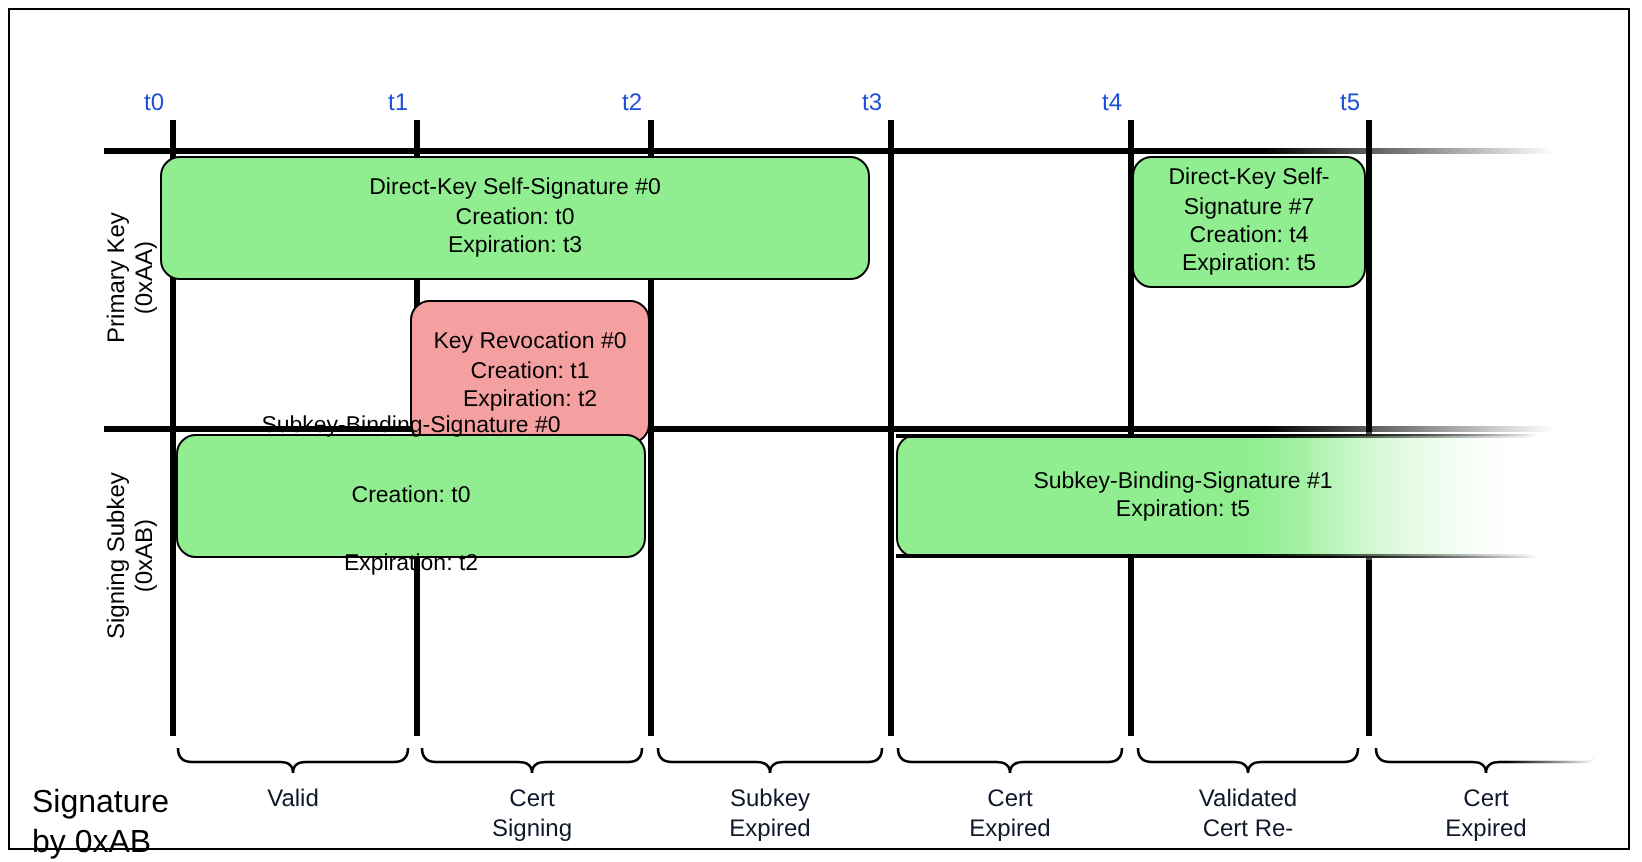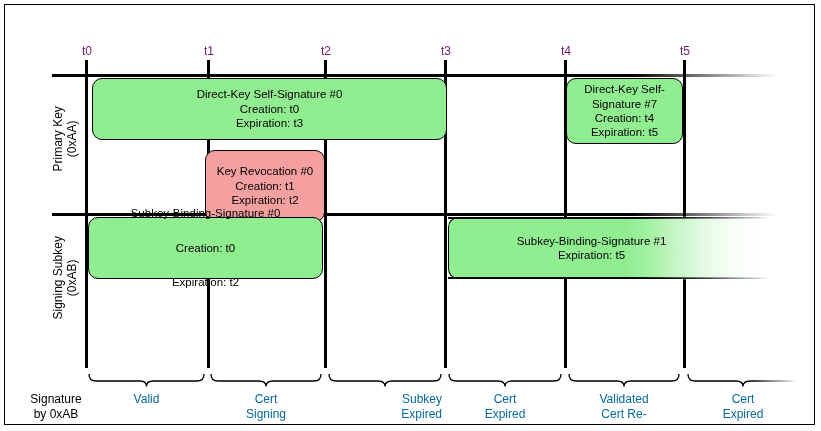--- a/index.html
+++ b/index.html
@@ -6,21 +6,21 @@
   body{font-family:"Liberation Sans","DejaVu Sans",sans-serif;}
   #stage{position:relative;width:821px;height:431px;background:#ffffff;overflow:hidden;}
   #frame{position:absolute;left:4px;top:4px;width:811px;height:421px;border:1px solid #000;box-sizing:border-box;}
 
   
   .vline{position:absolute;width:3px;background:#000;}
   .hline{position:absolute;height:3px;}
   .hline .seg{position:absolute;left:0;top:0;height:100%;width:100%;
     background:linear-gradient(to right,#000 0%,#000 80%,rgba(0,0,0,0) 100%);}
 
-  .tlabel{position:absolute;font-size:12px;color:#701a75;text-align:center;width:30px;}
+  .tlabel{position:absolute;font-size:12px;color:#1d4ed8;width:30px;}
 
   
   .rowlabel{position:absolute;font-size:12px;color:#000;text-align:center;
     transform:rotate(-90deg);transform-origin:center center;white-space:nowrap;line-height:1.15;}
 
   
   .sigbox{position:absolute;border:1.6px solid #000;border-radius:10px;
     box-sizing:border-box;font-size:11.5px;color:#000;line-height:1.25;
     display:flex;flex-direction:column;align-items:center;justify-content:center;text-align:center;}
   .sigbox .ttl{font-size:11.5px;}
@@ -35,22 +35,22 @@
   .sigbox.fade .inner{position:relative;z-index:2;}
 
   
   .fadeborder{position:absolute;height:1.6px;
     background:linear-gradient(to right,#000 0%,#000 55%,rgba(0,0,0,0) 100%);}
 
   
   .brace{position:absolute;height:14px;}
   .brace svg{display:block;}
 
-  .blabel{position:absolute;font-size:12px;color:#0369a1;text-align:center;line-height:1.25;}
-  .corner{position:absolute;font-size:12px;color:#000;line-height:1.25;text-align:center;}
+  .blabel{position:absolute;font-size:12px;color:#0f172a;text-align:center;line-height:1.25;}
+  .corner{position:absolute;font-size:16px;color:#000;line-height:1.25;text-align:left;}
 </style>
 </head>
 <body>
 
 <div id="stage">
   <div id="frame"></div>
 
   <div class="tlabel" style="left:72px;top:44px;">t0</div>
   <div class="tlabel" style="left:194px;top:44px;">t1</div>
   <div class="tlabel" style="left:311px;top:44px;">t2</div>
@@ -74,21 +74,21 @@
 
   <div class="rowlabel" style="left:16px;top:125px;width:100px;">
     <div>Primary Key</div>
     <div>(0xAA)</div>
   </div>
   <div class="rowlabel" style="left:16px;top:264px;width:100px;">
     <div>Signing Subkey</div>
     <div>(0xAB)</div>
   </div>
 
-  <div class="sigbox green" style="left:92px;top:78px;width:355px;height:62px;">
+  <div class="sigbox green" style="left:80px;top:78px;width:355px;height:62px;">
     <div class="ttl">Direct-Key Self-Signature #0</div>
     <div class="sub">Creation: t0</div>
     <div class="sub">Expiration: t3</div>
   </div>
 
   <div class="sigbox red" style="left:205px;top:150px;width:120px;height:72px;">
     <div class="ttl">Key Revocation #0</div>
     <div class="sub">Creation: t1</div>
     <div class="sub">Expiration: t2</div>
   </div>
@@ -159,21 +159,21 @@
   </div>
 
   <div class="blabel" style="left:88px;top:392px;width:117px;">
     <div>Valid</div>
     <div></div>
   </div>
   <div class="blabel" style="left:210px;top:392px;width:112px;">
     <div>Cert</div>
     <div>Signing</div>
   </div>
-  <div class="blabel" style="left:328px;top:392px;width:114px;text-align:right;">
+  <div class="blabel" style="left:328px;top:392px;width:114px;">
     <div>Subkey</div>
     <div>Expired</div>
   </div>
   <div class="blabel" style="left:448px;top:392px;width:114px;">
     <div>Cert</div>
     <div>Expired</div>
   </div>
   <div class="blabel" style="left:568px;top:392px;width:112px;">
     <div>Validated</div>
     <div>Cert Re-</div>

